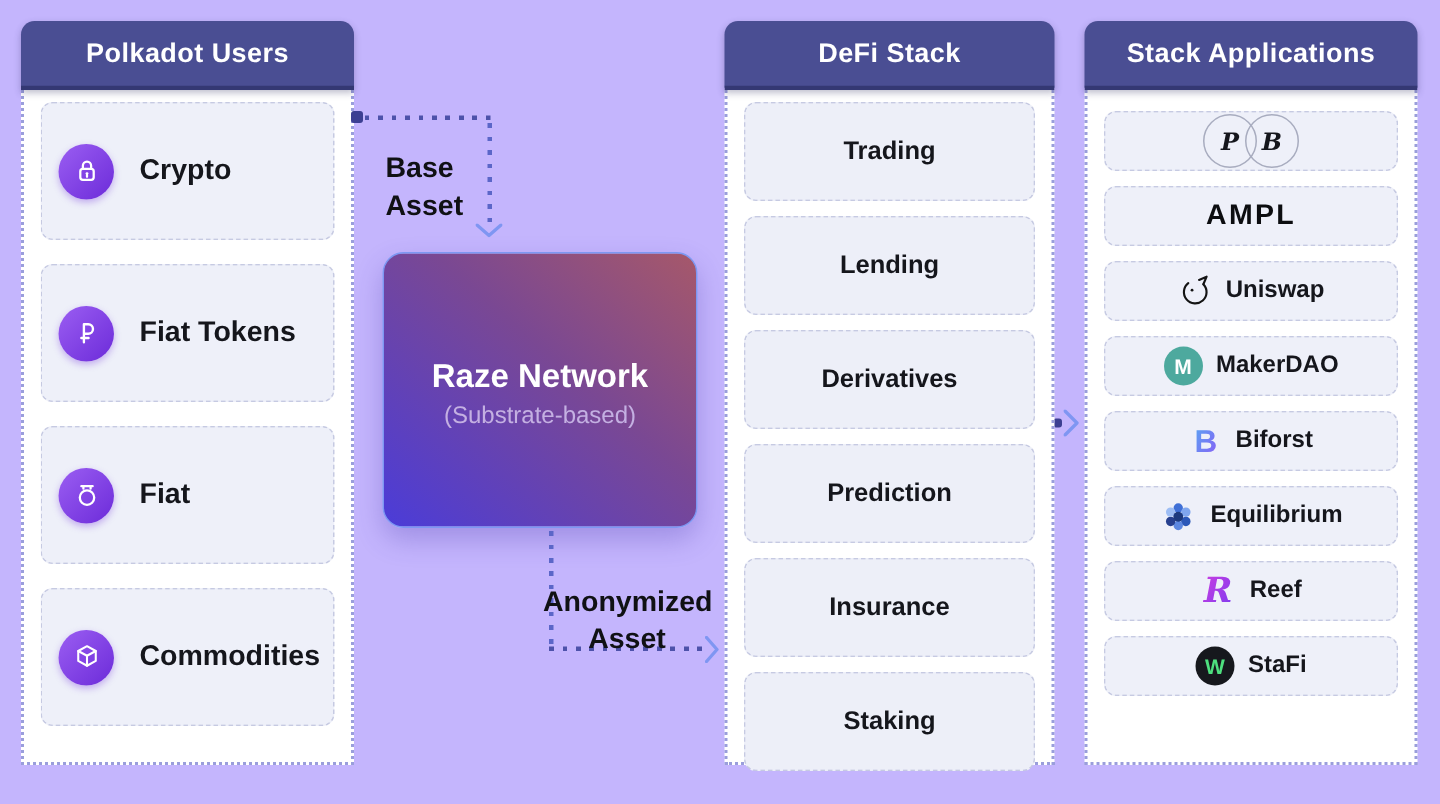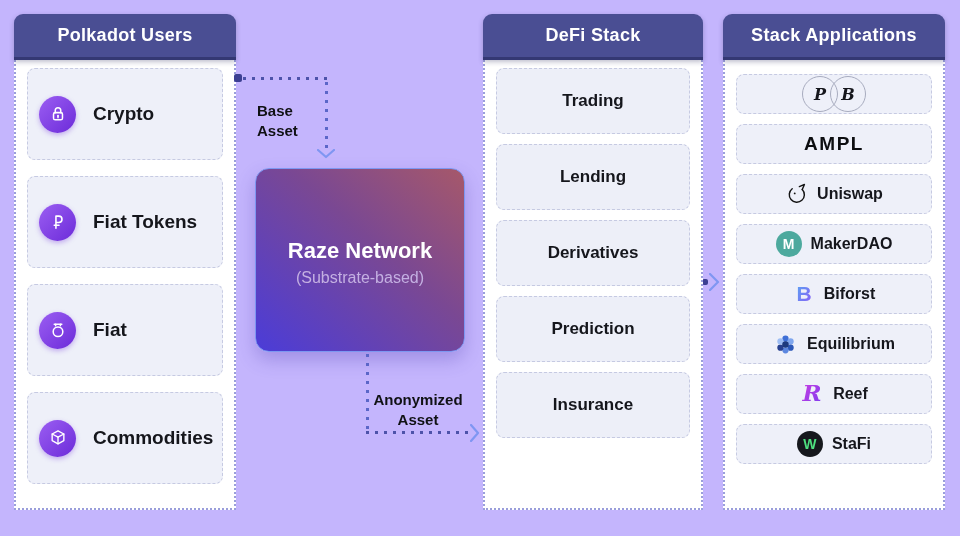--- a/index.html
+++ b/index.html
@@ -73,21 +73,21 @@
   }
   .raze-title { color:#ffffff; font-size:22px; font-weight:bold; }
   .raze-sub  { color:#c4b0e2; font-size:16px; }
   
   .dots-h { position:absolute; height:3px;
     background:repeating-linear-gradient(to right,#4d52aa 0 3px,transparent 3px 9px); }
   .dots-v { position:absolute; width:3px;
     background:repeating-linear-gradient(to bottom,#5b66c8 0 3px,transparent 3px 9px); }
   .flow-dot { position:absolute; background:#3c3f92; border-radius:2px; }
   .chevron { position:absolute; }
-  .flow-label { position:absolute; font-size:15px; font-weight:bold; color:#101114; line-height:1.3; }
+  .flow-label { position:absolute; font-size:19px; font-weight:bold; color:#101114; line-height:1.3; }
   .flow-label.center { text-align:center; }
 </style>
 </head>
 <body>
 
 <div class="stage">
 
   <section class="col" style="left:14px; width:222px;">
     <header class="col-header">Polkadot Users</header>
     <div class="col-body users-body">
@@ -165,20 +165,21 @@
   </svg>
 
   <section class="col" style="left:483px; width:220px;">
     <header class="col-header">DeFi Stack</header>
     <div class="col-body stack-body">
       <div class="stack-item">Trading</div>
       <div class="stack-item">Lending</div>
       <div class="stack-item">Derivatives</div>
       <div class="stack-item">Prediction</div>
       <div class="stack-item">Insurance</div>
+      <div class="stack-item">Staking</div>
     </div>
   </section>
 
   <section class="col" style="left:723px; width:222px;">
     <header class="col-header">Stack Applications</header>
     <div class="col-body apps-body">
 
       <div class="app-item">
         <span class="pair-circle">P</span>
         <span class="pair-circle overlap" style="margin-left:-17px;">B</span>

